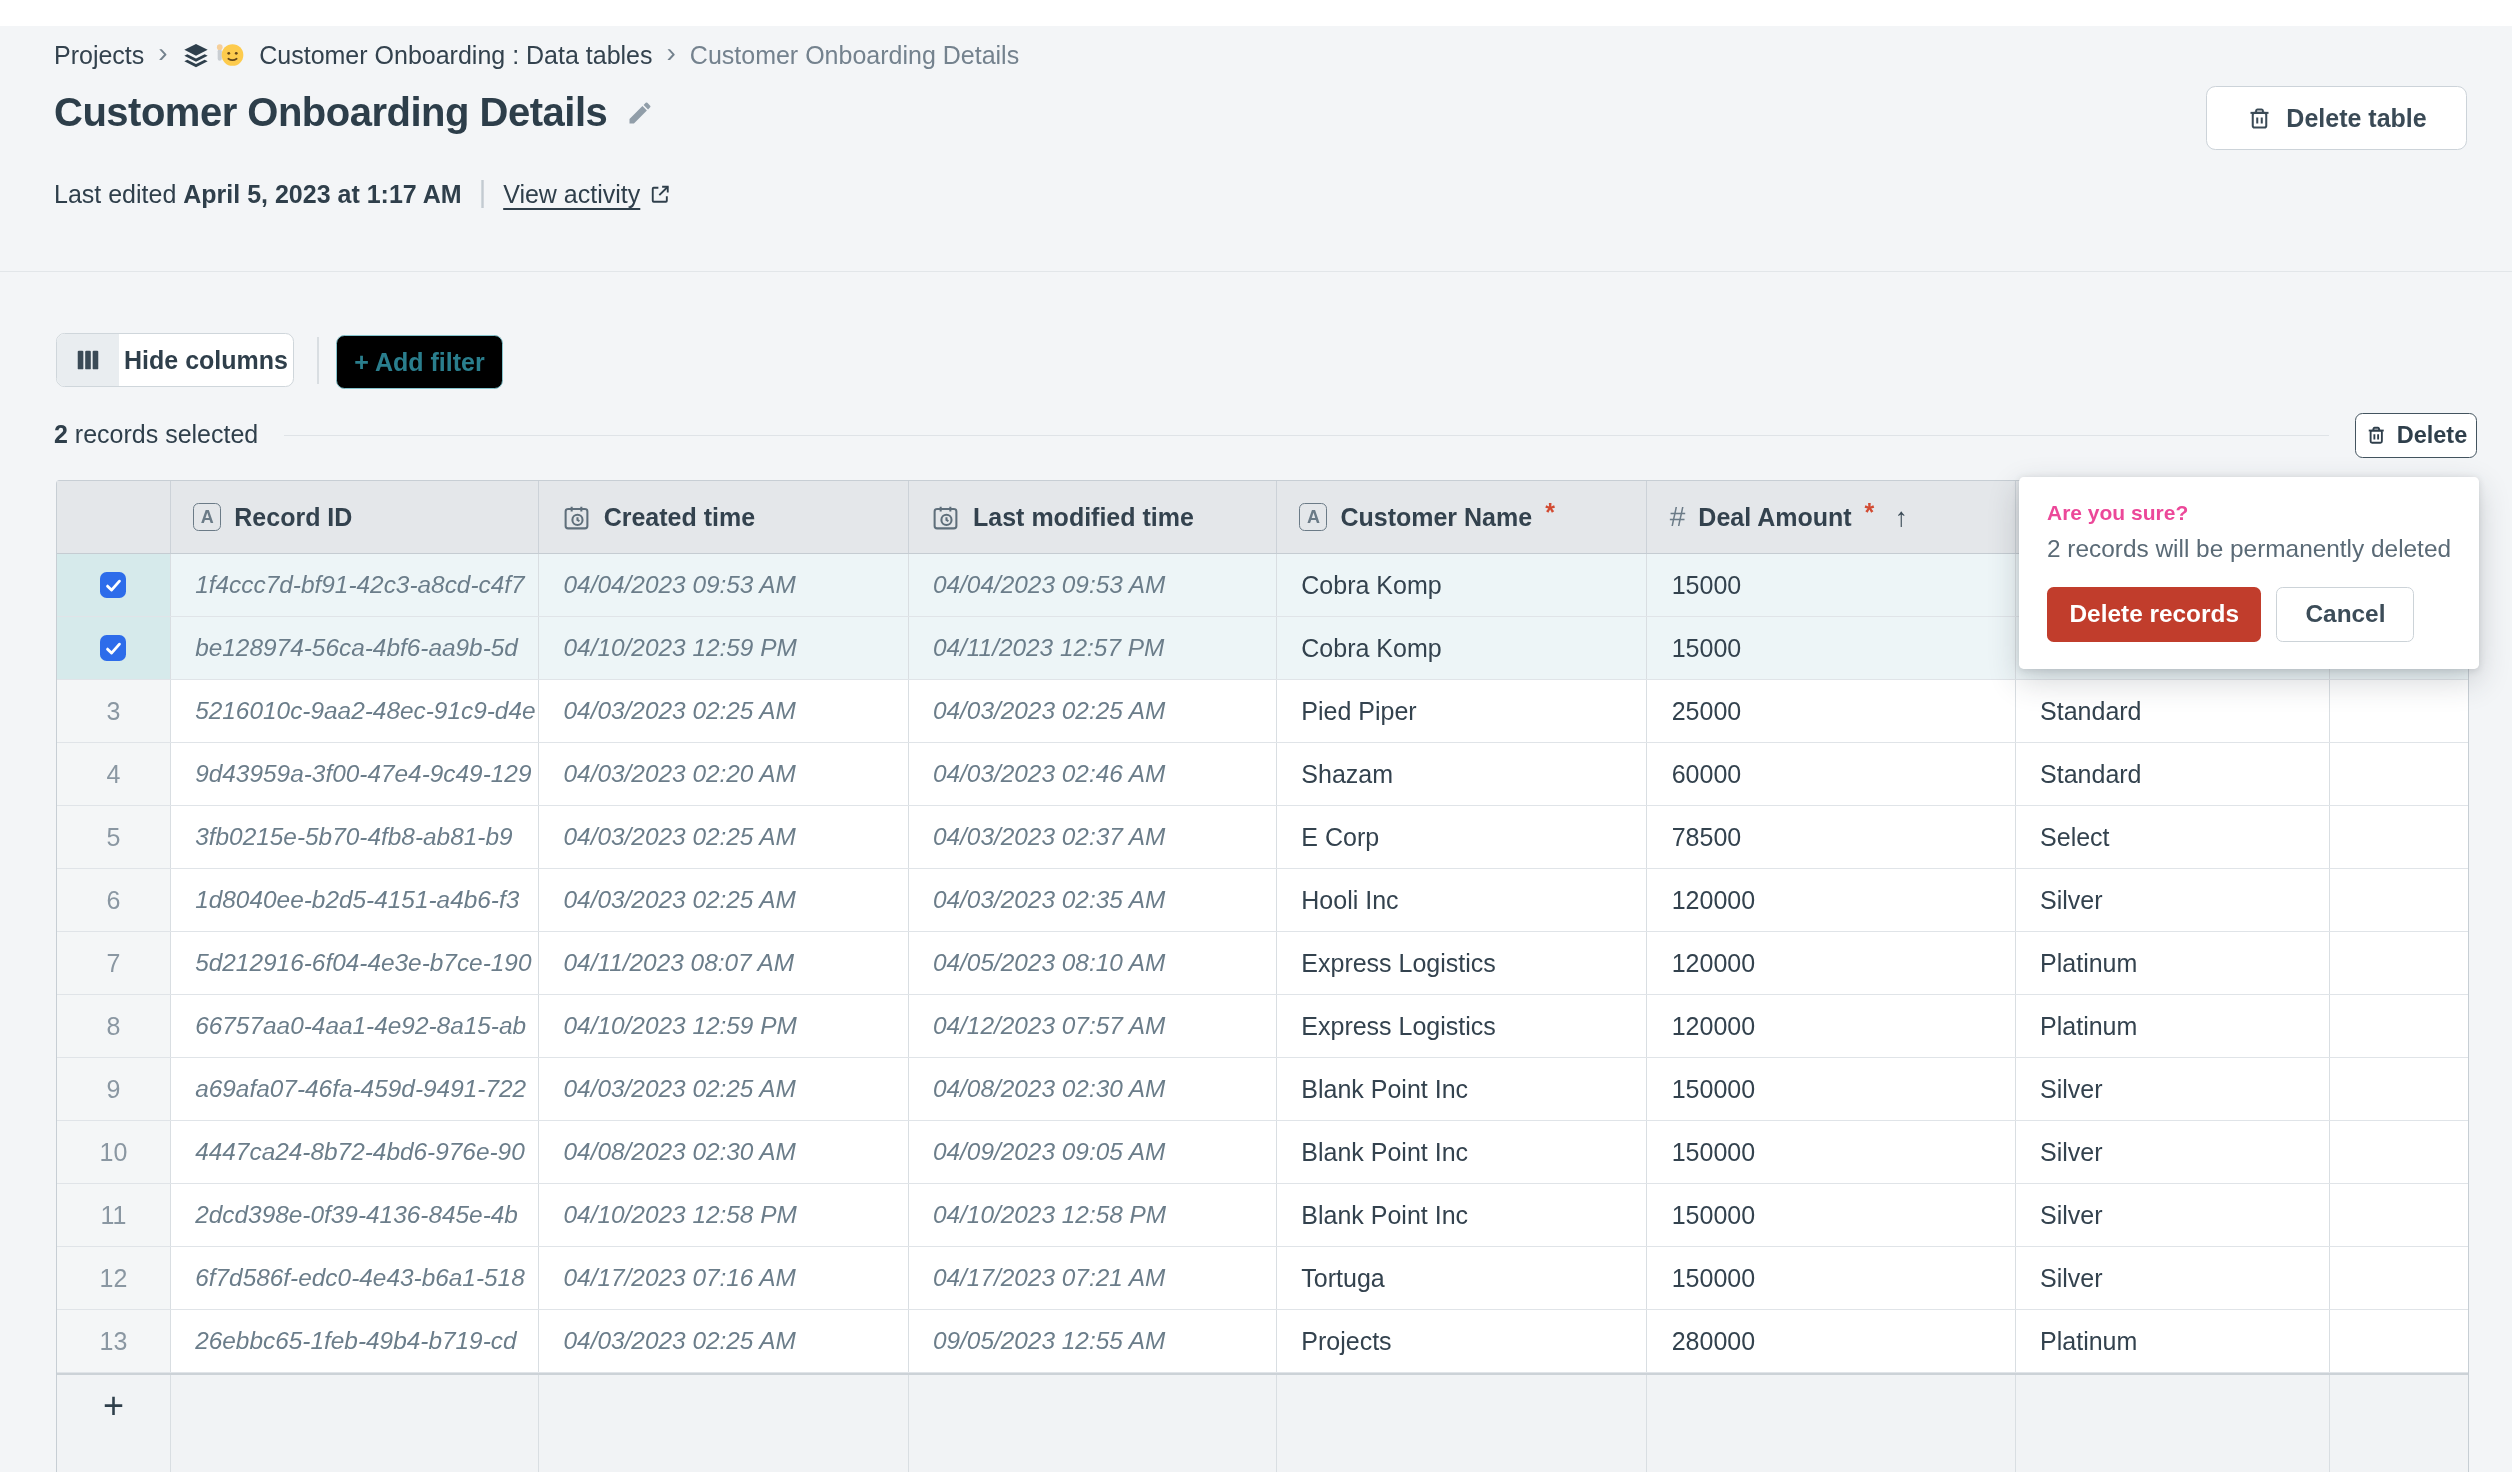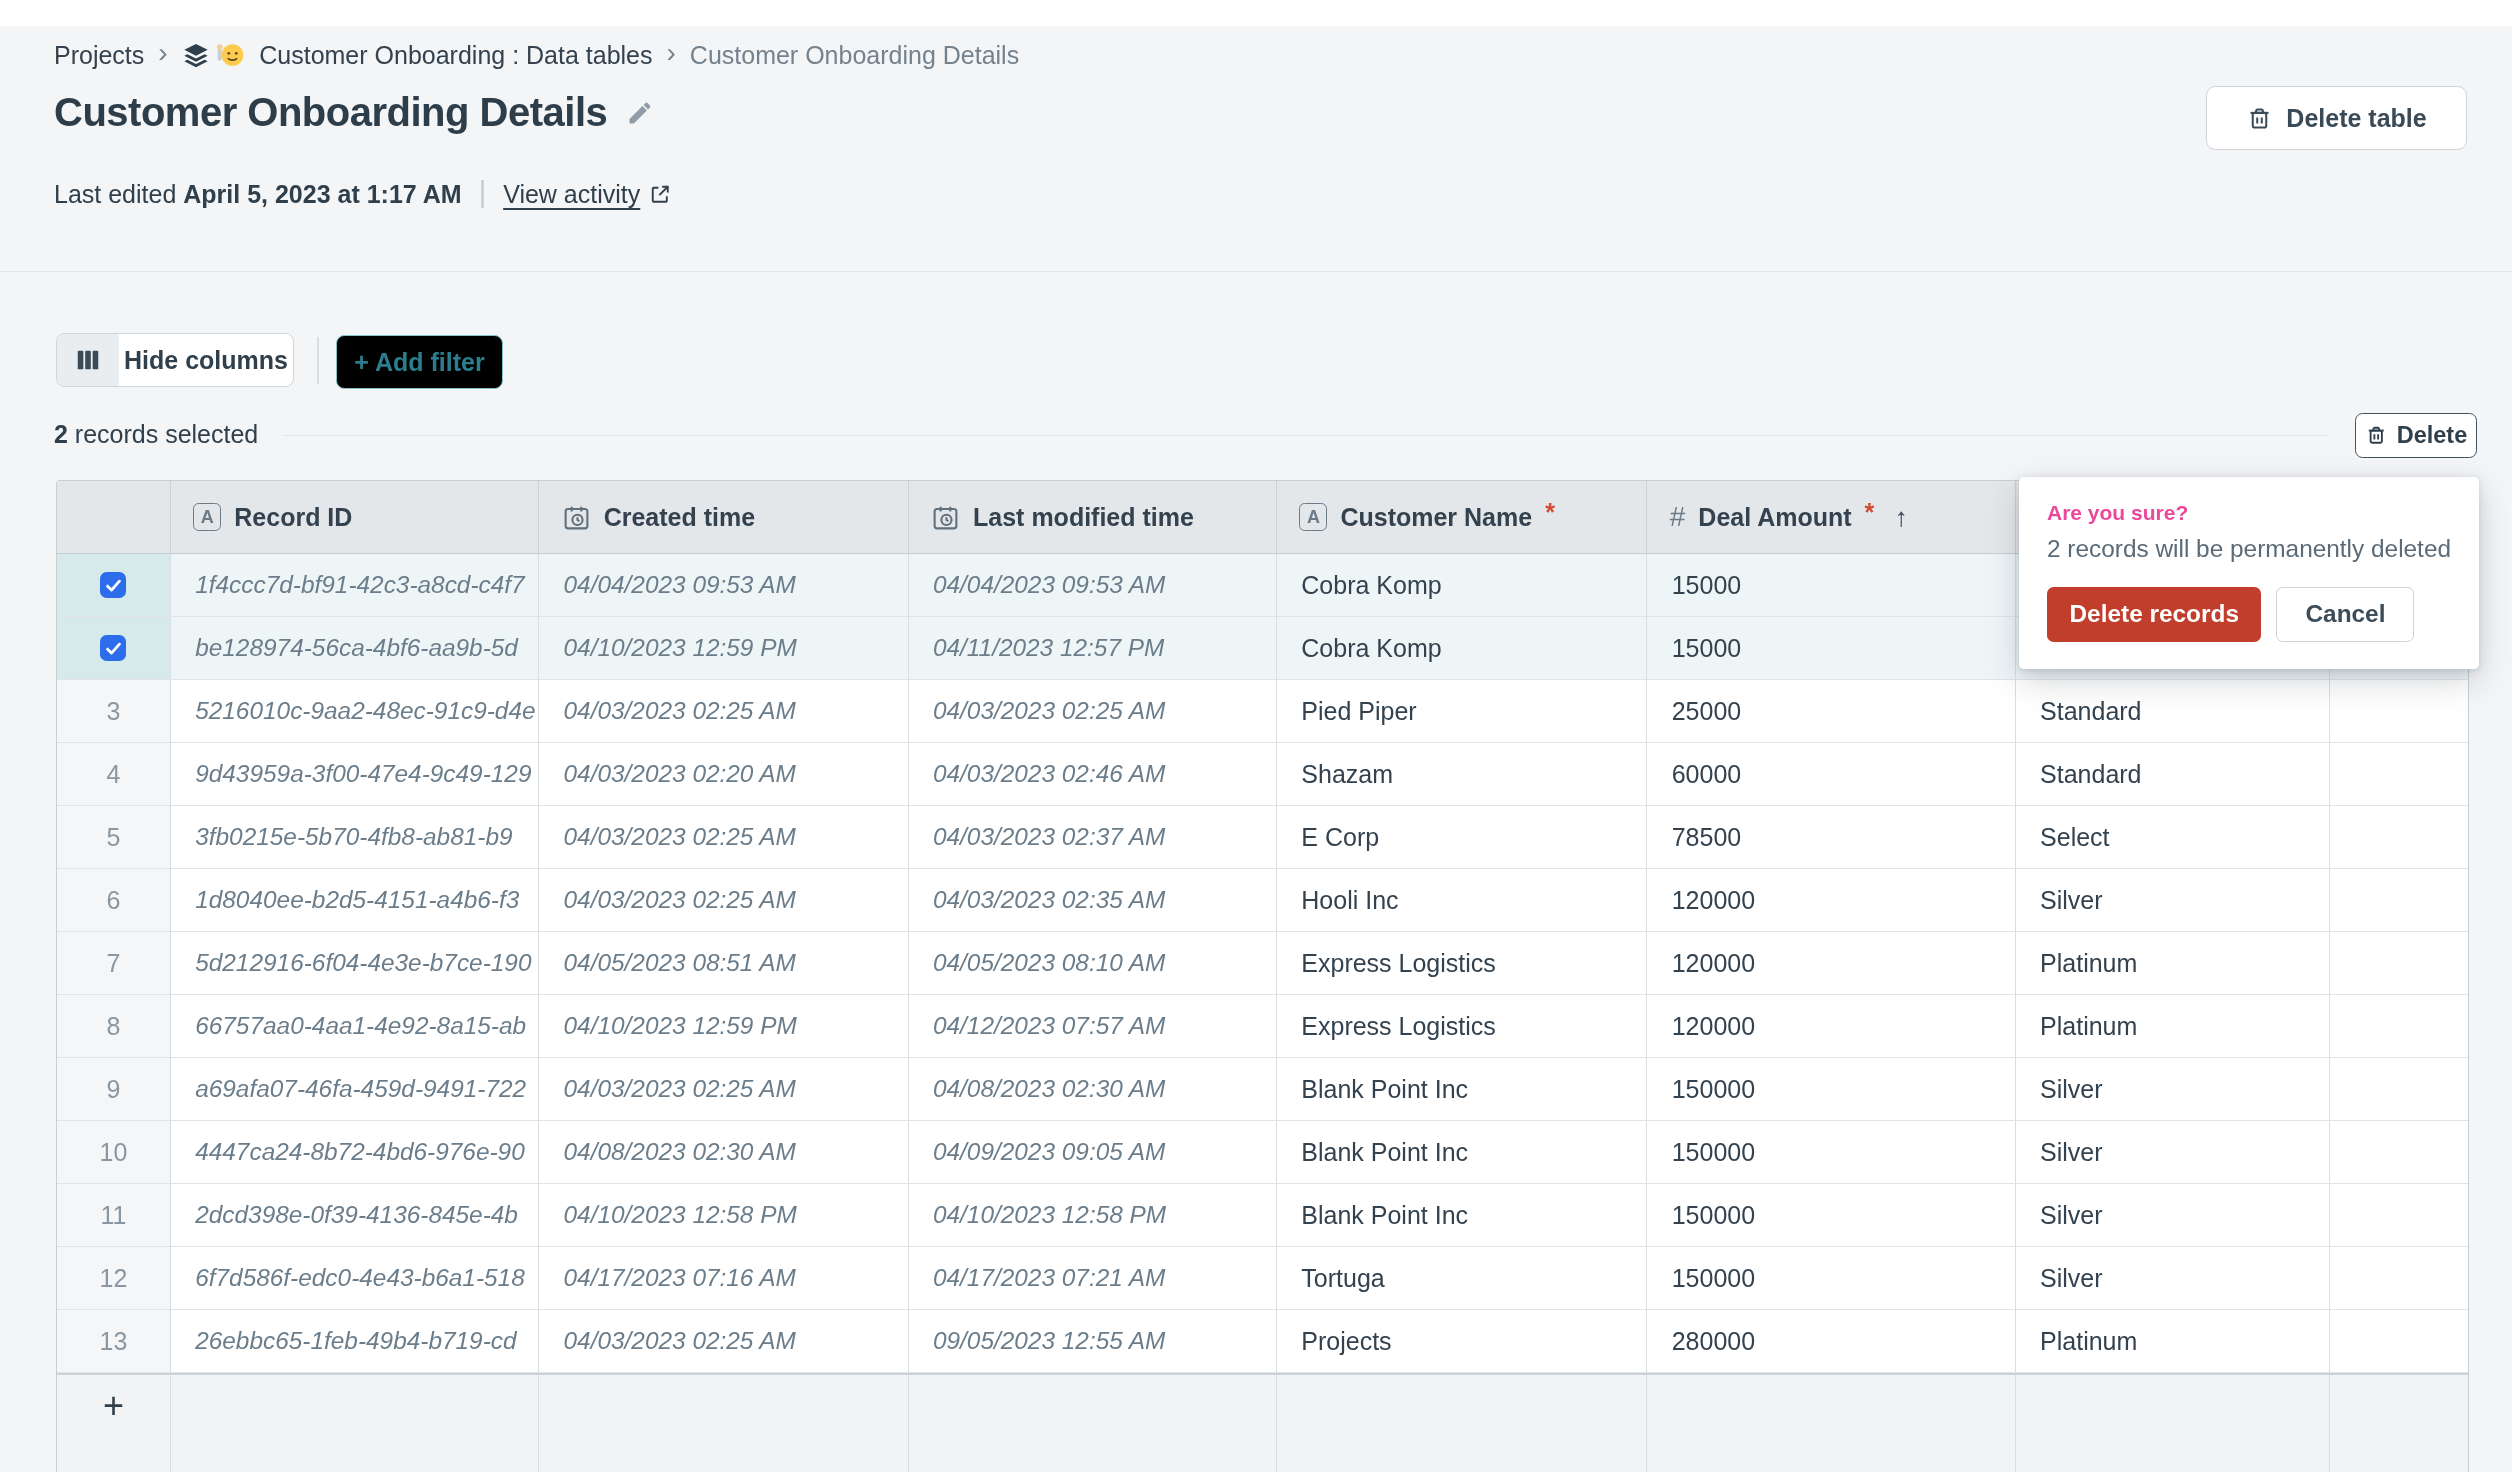--- a/index.html
+++ b/index.html
@@ -321,21 +321,21 @@
           <div class="td" style="width: 371px;">Hooli Inc</div>
           <div class="td" style="width: 369px;">120000</div>
           <div class="td" style="width: 315px;">Silver</div>
           <div class="td" style="width: 138px;"></div>
         </div>
         <div class="tr">
           <div class="td handle" style="width: 114px;">
             <span class="rownum">7</span>
           </div>
           <div class="td italic" style="width: 369px;">5d212916-6f04-4e3e-b7ce-190</div>
-          <div class="td italic" style="width: 370px;">04/05/2023 08:51 AM</div>
+          <div class="td italic" style="width: 370px;">04/11/2023 08:07 AM</div>
           <div class="td italic" style="width: 369px;">04/05/2023 08:10 AM</div>
           <div class="td" style="width: 371px;">Express Logistics</div>
           <div class="td" style="width: 369px;">120000</div>
           <div class="td" style="width: 315px;">Platinum</div>
           <div class="td" style="width: 138px;"></div>
         </div>
         <div class="tr">
           <div class="td handle" style="width: 114px;">
             <span class="rownum">8</span>
           </div>

